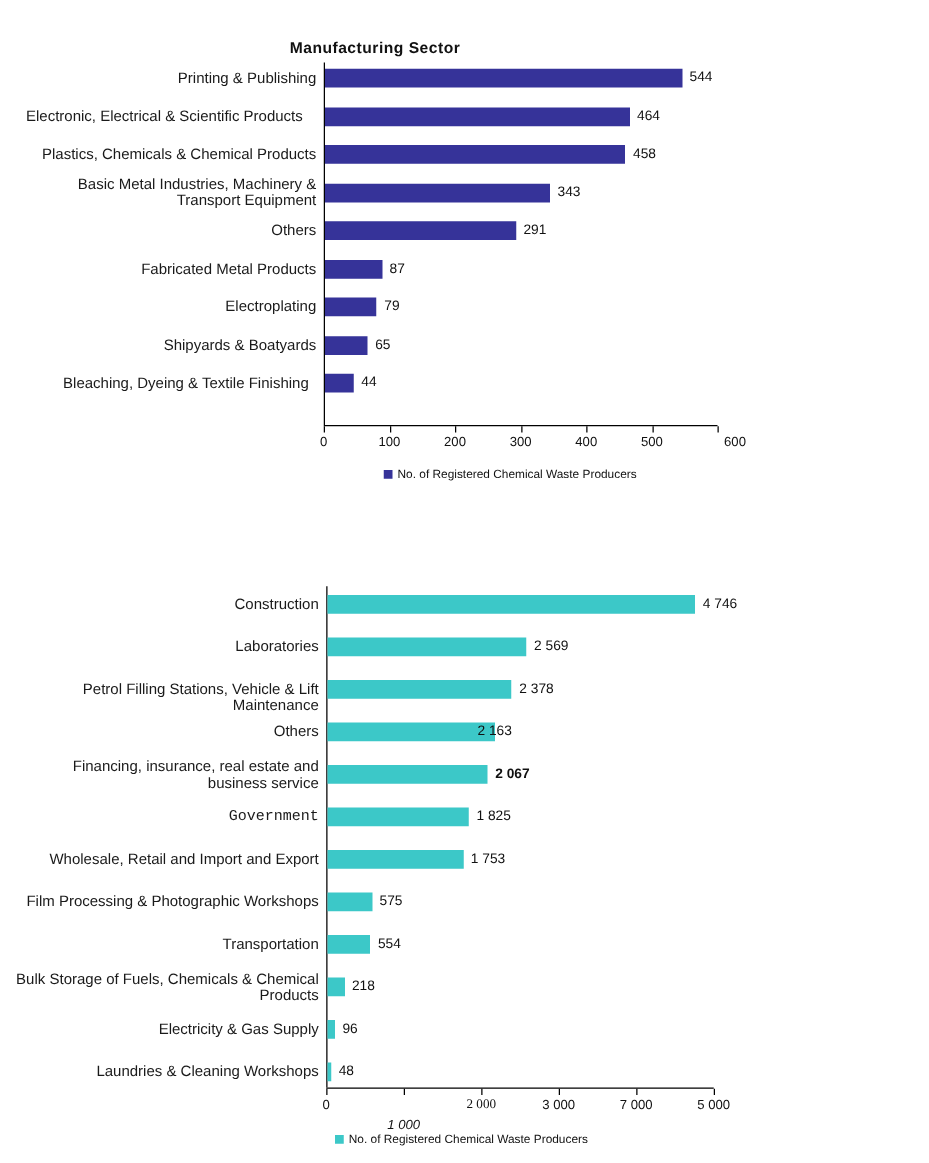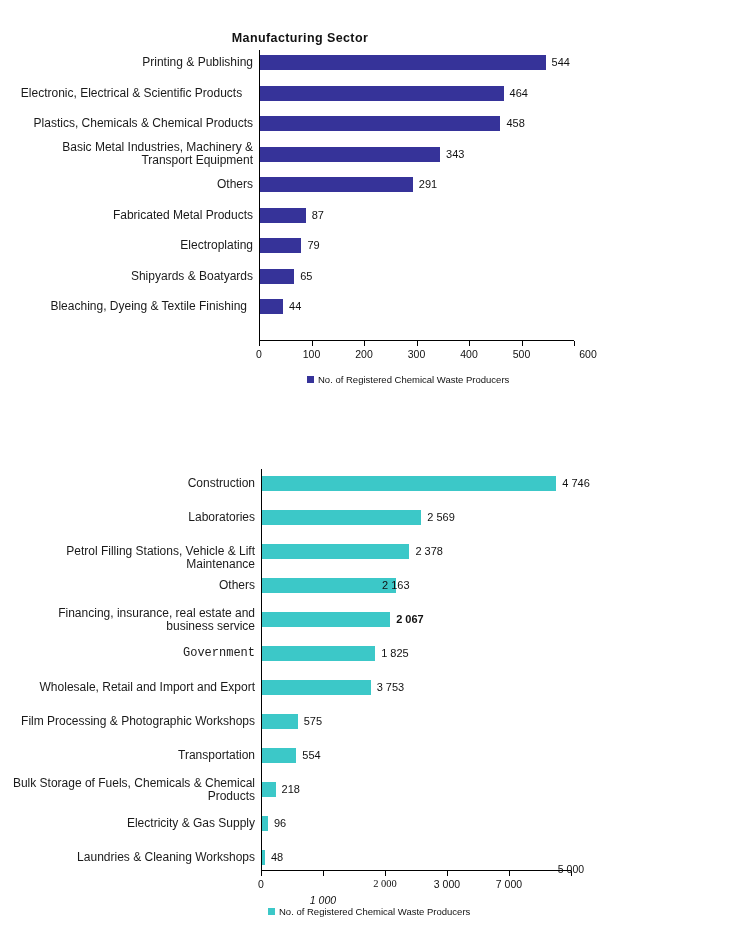--- a/index.html
+++ b/index.html
@@ -185,21 +185,21 @@
         <div class="bar" style="left: 262px; top: 178px; width: 134.106px; background: rgb(60, 200, 200);"></div>
         <div class="bar-value" style="left: 382px; top: 178px;">2 163</div>
         <div class="row-label" style="left: 10px; width: 245px; top: 206.5px; transform: translateY(0px);">Financing, insurance, real estate and business service</div>
         <div class="bar" style="left: 262px; top: 212px; width: 128.154px; background: rgb(60, 200, 200);"></div>
         <div class="bar-value" style="left: 396.154px; top: 212px; font-weight: bold;">2 067</div>
         <div class="row-label" style="left: 10px; width: 245px; top: 247px; transform: translateY(0px); font-family: Liberation Mono, monospace;">Government</div>
         <div class="bar" style="left: 262px; top: 246px; width: 113.15px; background: rgb(60, 200, 200);"></div>
         <div class="bar-value" style="left: 381.15px; top: 246px;">1 825</div>
         <div class="row-label" style="left: 10px; width: 245px; top: 281px; transform: translateY(0px);">Wholesale, Retail and Import and Export</div>
         <div class="bar" style="left: 262px; top: 280px; width: 108.686px; background: rgb(60, 200, 200);"></div>
-        <div class="bar-value" style="left: 376.686px; top: 280px;">3 753</div>
+        <div class="bar-value" style="left: 376.686px; top: 280px;">1 753</div>
         <div class="row-label" style="left: 10px; width: 245px; top: 315px; transform: translateY(0px);">Film Processing &amp; Photographic Workshops</div>
         <div class="bar" style="left: 262px; top: 314px; width: 35.65px; background: rgb(60, 200, 200);"></div>
         <div class="bar-value" style="left: 303.65px; top: 314px;">575</div>
         <div class="row-label" style="left: 10px; width: 245px; top: 349px; transform: translateY(0px);">Transportation</div>
         <div class="bar" style="left: 262px; top: 348px; width: 34.348px; background: rgb(60, 200, 200);"></div>
         <div class="bar-value" style="left: 302.348px; top: 348px;">554</div>
         <div class="row-label" style="left: 10px; width: 245px; top: 376.5px; transform: translateY(0px);">Bulk Storage of Fuels, Chemicals &amp; Chemical Products</div>
         <div class="bar" style="left: 262px; top: 382px; width: 13.516px; background: rgb(60, 200, 200);"></div>
         <div class="bar-value" style="left: 281.516px; top: 382px;">218</div>
         <div class="row-label" style="left: 10px; width: 245px; top: 417px; transform: translateY(0px);">Electricity &amp; Gas Supply</div>
@@ -212,21 +212,21 @@
         <div class="tick-label" style="left: 261px; top: 478px;">0</div>
         <div class="tick" style="left: 323px; top: 471px;"></div>
         <div class="tick-label" style="left: 323px; top: 494px; font-style: italic;">1 000</div>
         <div class="tick" style="left: 385px; top: 471px;"></div>
         <div class="tick-label" style="left: 385px; top: 478px; font-family: Liberation Serif, serif;">2 000</div>
         <div class="tick" style="left: 447px; top: 471px;"></div>
         <div class="tick-label" style="left: 447px; top: 478px;">3 000</div>
         <div class="tick" style="left: 509px; top: 471px;"></div>
         <div class="tick-label" style="left: 509px; top: 478px;">7 000</div>
         <div class="tick" style="left: 571px; top: 471px;"></div>
-        <div class="tick-label" style="left: 571px; top: 463px;">5 000</div>
+        <div class="tick-label" style="left: 571px; top: 478px;">5 000</div>
       </div>
     <div class="legend" id="legend-2" style="top: 506px; left: 268px;">
       <span class="legend-swatch" id="legend-swatch-2" style="background: rgb(60, 200, 200);"></span>
       <span class="legend-text">No. of Registered Chemical Waste Producers</span>
     </div>
   </div>
 
 </div>
 
 </body></html>

